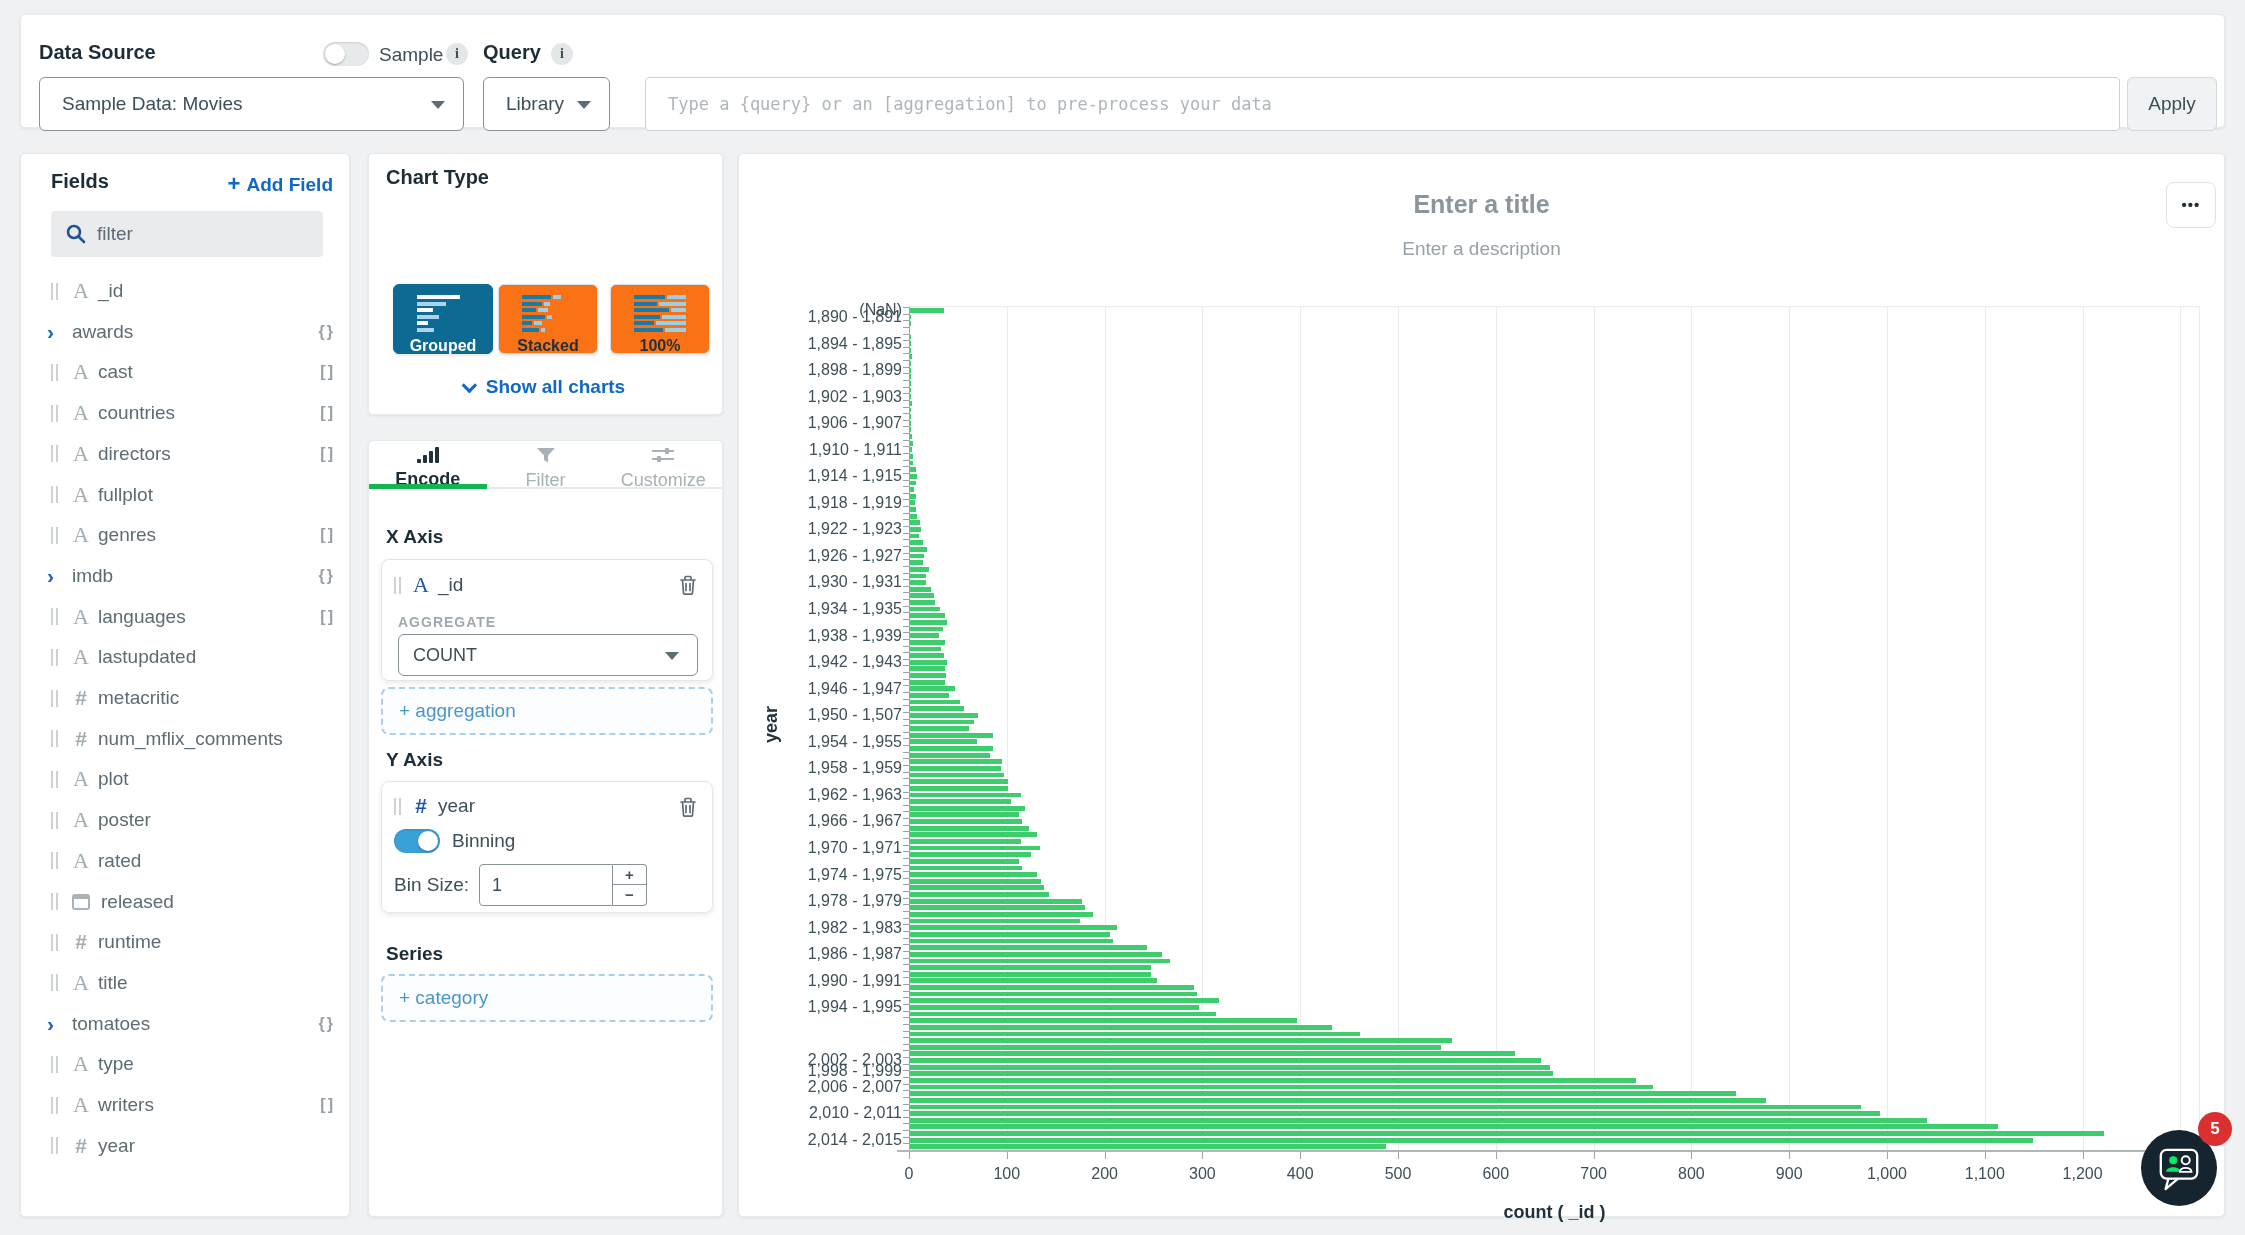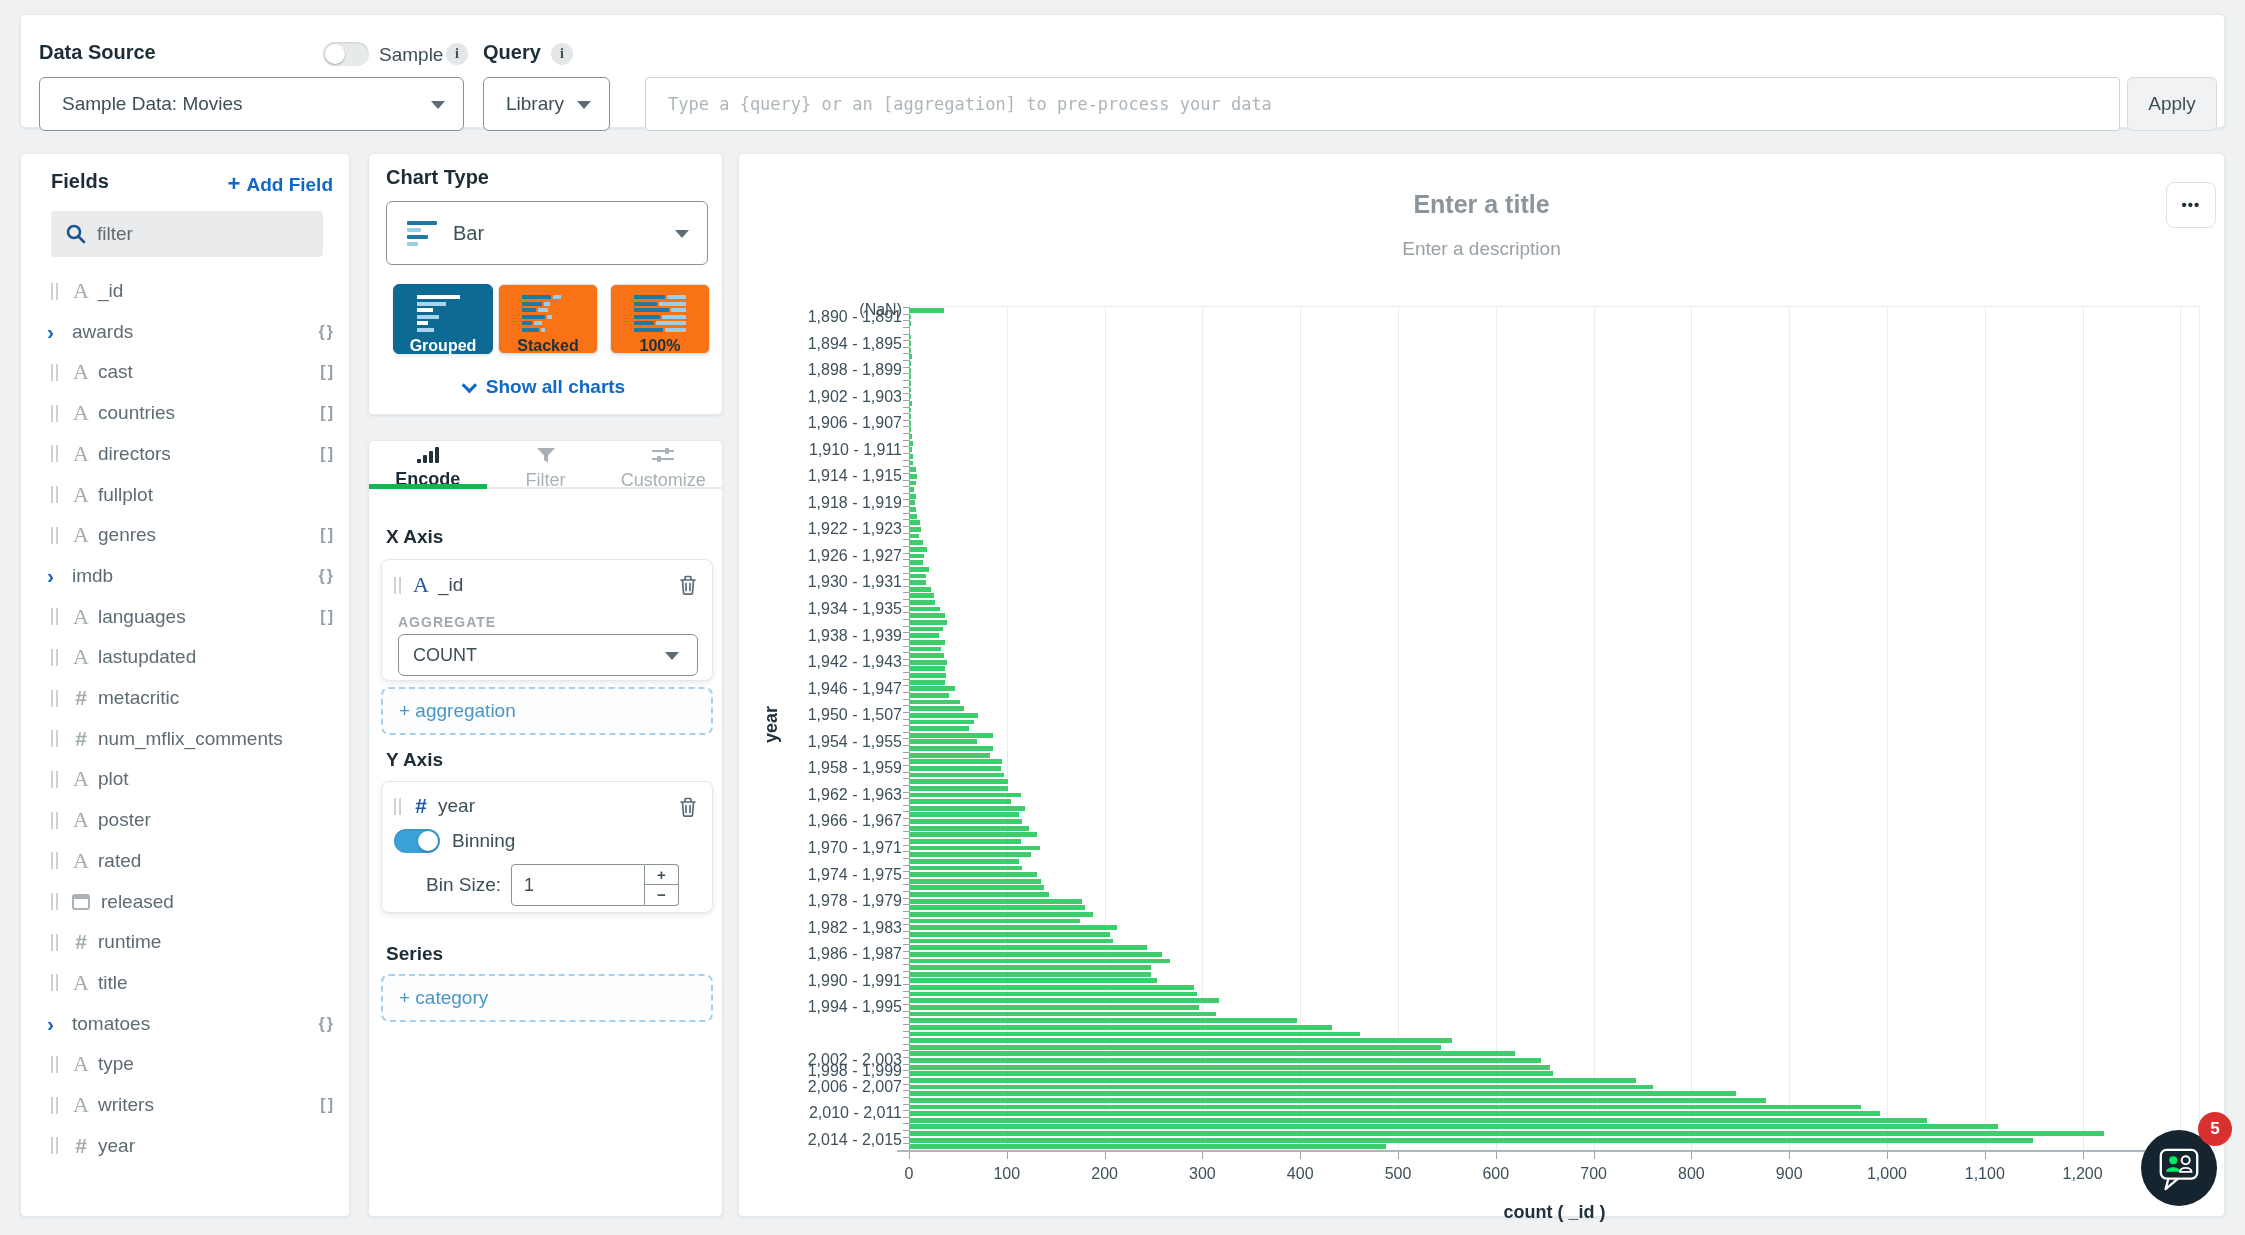--- a/index.html
+++ b/index.html
@@ -72,21 +72,21 @@
   .enc-field .ficon.str { color:#2456a8; }
   .enc-field .ficon.num { color:#2456a8; }
   .enc-field .fname { color:#3d4f58; }
   .trash { position:absolute; right:14px; top:14px; cursor:pointer; }
   .agg-label { position:absolute; left:16px; top:54px; font-size:14px; font-weight:700; letter-spacing:1px; color:#9fa9ae; }
   .count-select { left:16px; top:74px; width:300px; height:42px; font-size:18px; }
   .count-select .txt { padding-left:14px; font-weight:400; }
   .dashed-btn { position:absolute; left:12px; width:332px; height:48px; border:2px dashed #a8cfeb; border-radius:8px; background:#fbfdff; color:#4a96c6; font-size:19px; display:flex; align-items:center; padding-left:16px; cursor:pointer; }
   .bin-row { position:absolute; left:12px; top:47px; display:flex; align-items:center; }
   .bin-lbl { font-size:19px; color:#3d4f58; }
-  .binsize-row { position:absolute; left:12px; top:82px; display:flex; align-items:center;margin-left:32px; }
+  .binsize-row { position:absolute; left:12px; top:82px; display:flex; align-items:center; }
   .binsize-input { width:134px; height:42px; border:1px solid #889397; border-radius:4px 0 0 4px; font-size:18px; padding-left:12px; margin-left:10px; font-family:"Liberation Sans", sans-serif; color:#3d4f58; }
   .stepper { display:flex; flex-direction:column; }
   .stepper button { width:34px; height:21px; border:1px solid #889397; background:#fff; font-size:15px; font-weight:700; color:#3d4f58; cursor:pointer; line-height:10px; }
   .stepper button.up { border-radius:0 4px 0 0; border-left:none; }
   .stepper button.dn { border-radius:0 0 4px 0; border-top:none; border-left:none; }
   
   .chartcard { left:738px; top:153px; width:1487px; height:1064px; }
   .chart-title { position:absolute; left:0; width:100%; top:36px; text-align:center; font-size:25px; font-weight:700; color:#8b959b; cursor:text; }
   .chart-desc { position:absolute; left:0; width:100%; top:84px; text-align:center; font-size:19px; color:#98a1a6; cursor:text; }
   .menu-btn { position:absolute; left:1427px; top:28px; width:50px; height:46px; border:1px solid #dfe2e4; border-radius:8px; background:#fff; cursor:pointer; font-size:15px; color:#21313c; letter-spacing:1px; line-height:44px; text-align:center; font-weight:700; }
@@ -257,30 +257,20 @@
         <div class="field-row" style="top: 971.7px;">
           <span class="drag"></span>
           <span class="ficon num">#</span>
           <span class="fname">year</span>
         </div>
       </div>
   </div>
 
   <div class="card ctype">
     <div class="ctype-title lbl-strong">Chart Type</div>
-    <div class="select ctype-select">
-      <span class="bars-icon">
-        <i style="width:100%;background:#1c7aa5;"></i>
-          <i style="width:45%;background:#9bcfe8;"></i>
-          <i style="width:70%;background:#1c7aa5;"></i>
-          <i style="width:35%;background:#9bcfe8;"></i>
-      </span>
-      <span class="ctype-name">Bar</span>
-      <span class="caret"></span>
-    </div>
     <div id="subtype-row">
         <div class="subtype sel" style="left: 17px; margin-left: 7px;">
           <div class="mini">
             <i>
               <b style="width: 82%; background: rgb(255, 255, 255);"></b>
             </i>
             <i>
               <b style="width: 55%; background: rgb(169, 212, 238);"></b>
             </i>
             <i>

